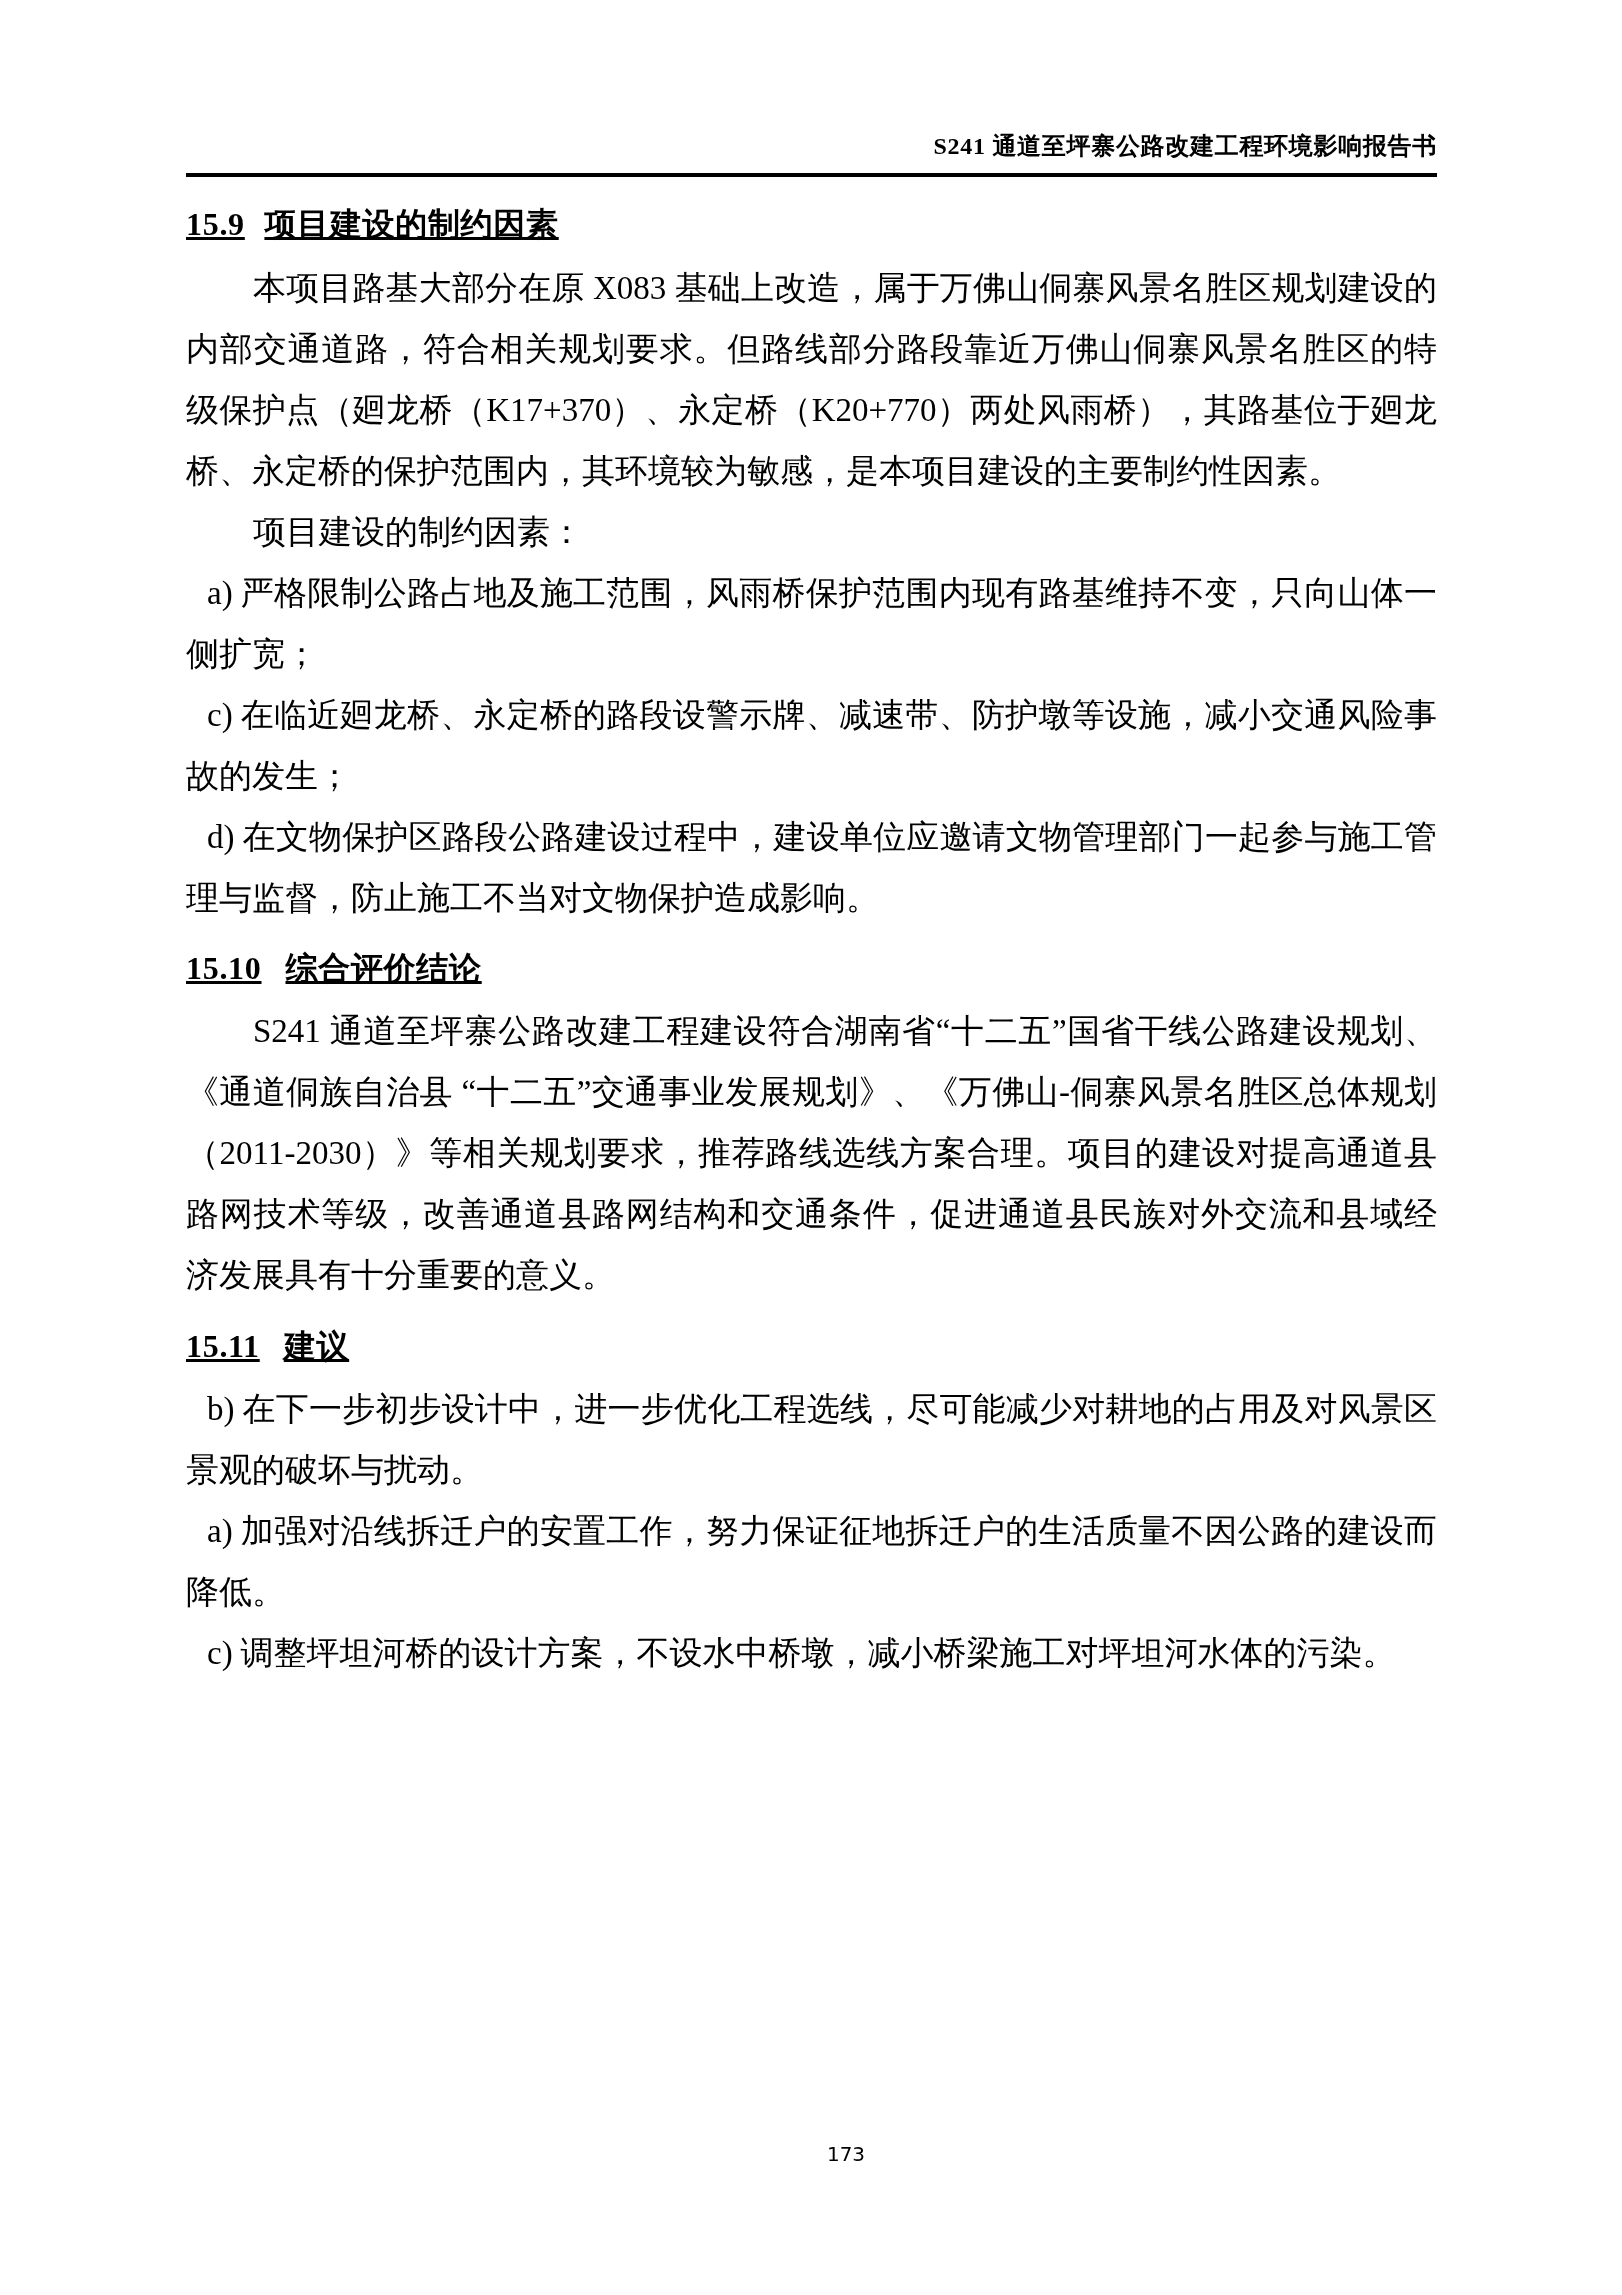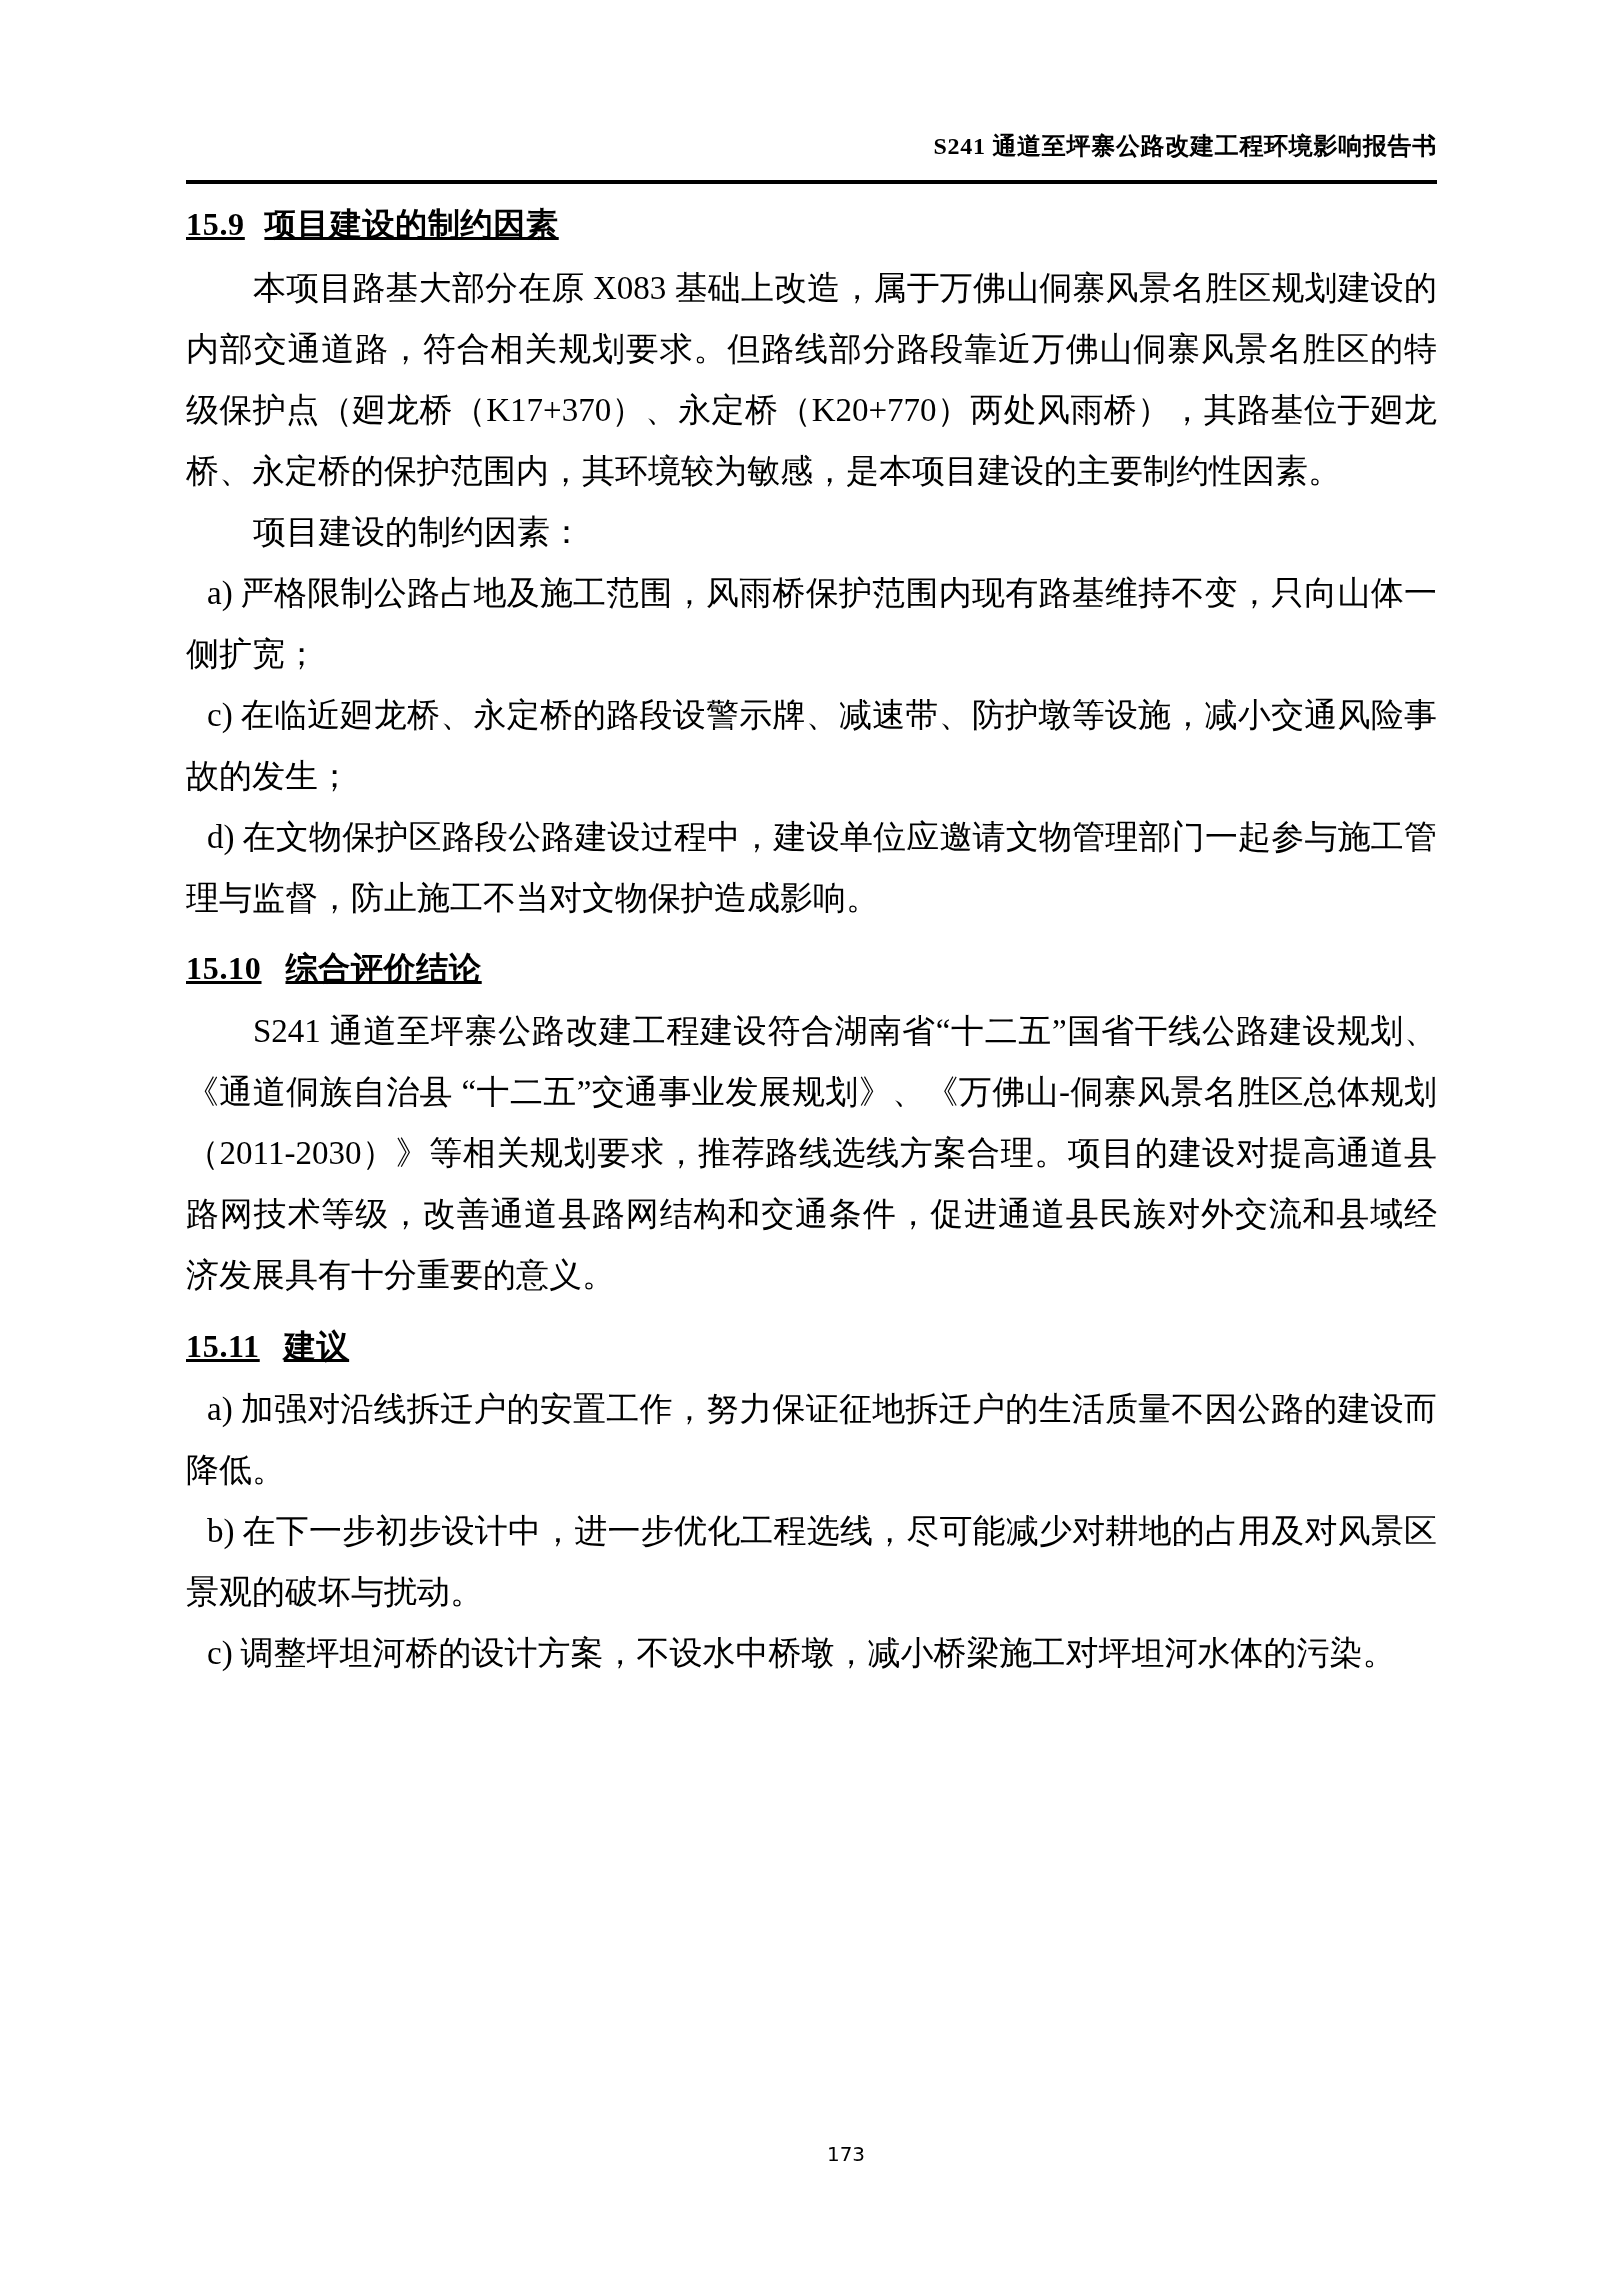--- a/index.html
+++ b/index.html
@@ -20,21 +20,21 @@
   .header {
     position: absolute;
     left: 186px;
     top: 131px;
     width: 1251px;
     text-align: right;
     font-size: 24px;
     line-height: 31px;
     font-weight: 600;
     letter-spacing: 0.7px;
-    padding-bottom: 18px;
+    padding-bottom: 11px;
     border-bottom: 4.6px solid #000000;
   }
   
   .content {
     position: absolute;
     left: 186px;
     top: 194px;
     width: 1251px;
     font-size: 33px;
     line-height: 61px;
@@ -111,22 +111,22 @@
       <h2 class="section-heading">
         <span class="sec-num">15.10</span><span>综合评价结论</span>
       </h2>
       <p class="body-par">S241 通道至坪寨公路改建工程建设符合湖南省“十二五”国省干线公路建设规划、《通道侗族自治县 “十二五”交通事业发展规划》、《万佛山-侗寨风景名胜区总体规划（2011-2030）》等相关规划要求，推荐路线选线方案合理。项目的建设对提高通道县路网技术等级，改善通道县路网结构和交通条件，促进通道县民族对外交流和县域经济发展具有十分重要的意义。</p>
     </div>
 
     <div class="section">
       <h2 class="section-heading">
         <span class="sec-num">15.11</span><span>建议</span>
       </h2>
+      <p class="item-par"><span class="item-label">b)</span><span>在下一步初步设计中，进一步优化工程选线，尽可能减少对耕地的占用及对风景区景观的破坏与扰动。</span></p>
       <p class="item-par"><span class="item-label">a)</span><span>加强对沿线拆迁户的安置工作，努力保证征地拆迁户的生活质量不因公路的建设而降低。</span></p>
-      <p class="item-par"><span class="item-label">b)</span><span>在下一步初步设计中，进一步优化工程选线，尽可能减少对耕地的占用及对风景区景观的破坏与扰动。</span></p>
       <p class="item-par"><span class="item-label">c)</span><span>调整坪坦河桥的设计方案，不设水中桥墩，减小桥梁施工对坪坦河水体的污染。</span></p>
     </div>
 
   </div>
 
   <div class="footer">
     <span>173</span>
   </div>
 
 </div>

